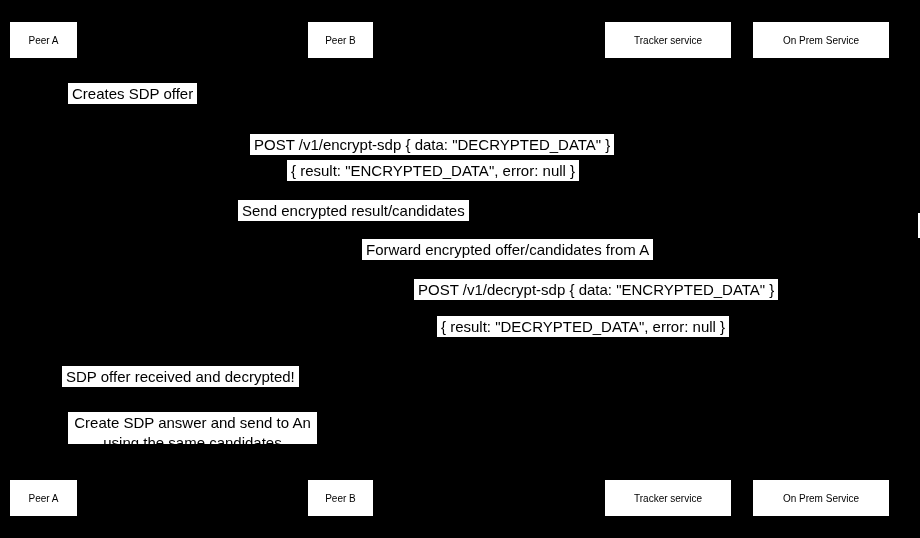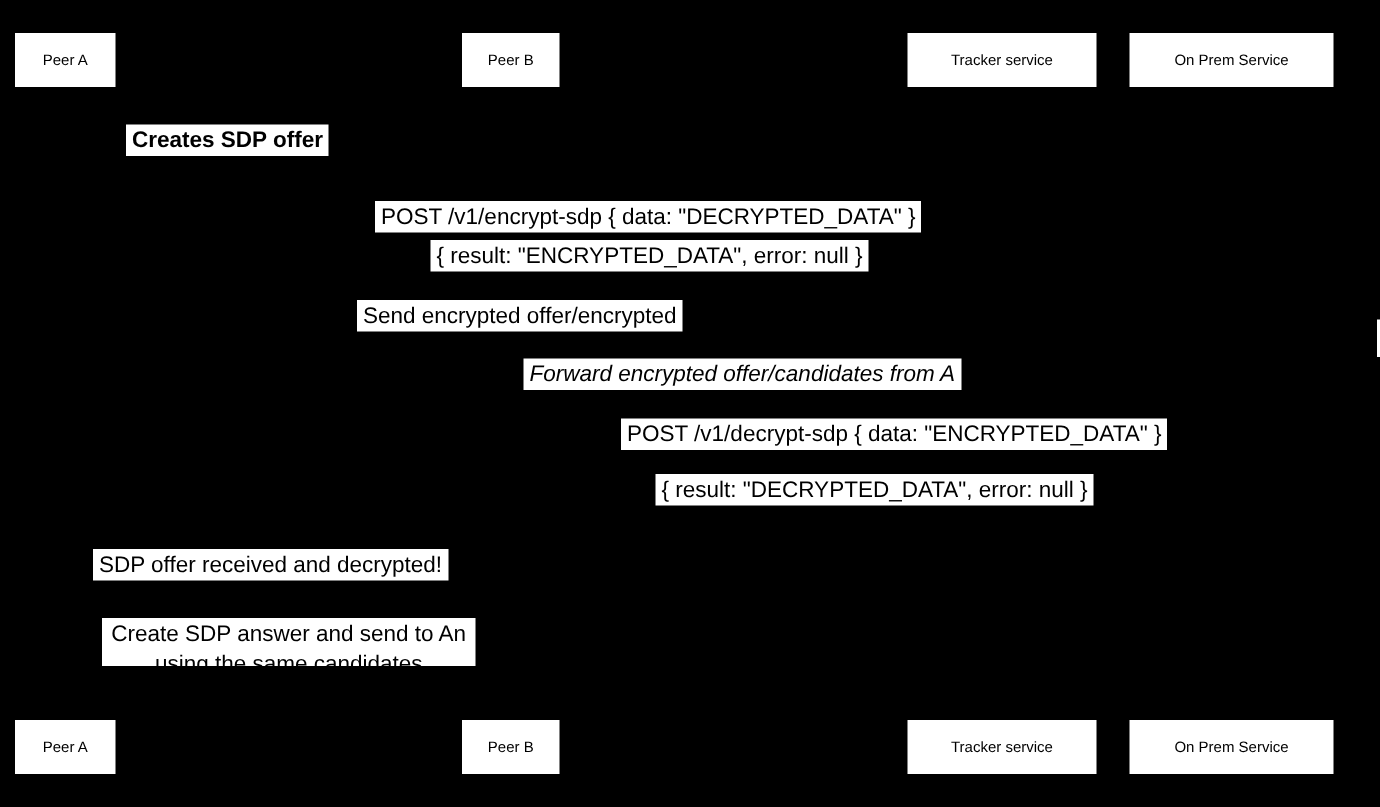--- a/index.html
+++ b/index.html
@@ -68,25 +68,25 @@
   <div class="lifeline" style="left:43px;"></div>
   <div class="lifeline" style="left:340px;"></div>
   <div class="lifeline" style="left:667px;"></div>
   <div class="lifeline" style="left:820px;"></div>
 
   <div class="actor-box" style="left:10px;  top:22px; width:67px;">Peer A</div>
   <div class="actor-box" style="left:308px; top:22px; width:65px;">Peer B</div>
   <div class="actor-box" style="left:605px; top:22px; width:126px;">Tracker service</div>
   <div class="actor-box" style="left:753px; top:22px; width:136px;">On Prem Service</div>
 
-  <div class="msg-label" style="left:84px;  top:83px;font-weight:bold;">Creates SDP offer</div>
+  <div class="msg-label" style="left:68px;  top:83px;">Creates SDP offer</div>
   <div class="msg-label" style="left:250px; top:122px;margin-top:12px;">POST /v1/encrypt-sdp { data: "DECRYPTED_DATA" }</div>
   <div class="msg-label" style="left:287px; top:160px;">{ result: "ENCRYPTED_DATA", error: null }</div>
-  <div class="msg-label" style="left:238px; top:200px;">Send encrypted offer/encrypted</div>
-  <div class="msg-label" style="left:349px; top:239px;font-style:italic;">Forward encrypted offer/candidates from A</div>
+  <div class="msg-label" style="left:238px; top:200px;">Send encrypted result/candidates</div>
+  <div class="msg-label" style="left:362px; top:239px;">Forward encrypted offer/candidates from A</div>
   <div class="msg-label" style="left:414px; top:279px;">POST /v1/decrypt-sdp { data: "ENCRYPTED_DATA" }</div>
   <div class="msg-label" style="left:437px; top:316px;">{ result: "DECRYPTED_DATA", error: null }</div>
   <div class="msg-label" style="left:62px;  top:366px;">SDP offer received and decrypted!</div>
 
   <div class="note-box" style="left:68px; top:412px; width:249px; height:32px;">
     <div>Create SDP answer and send to An</div>
     <div>using the same candidates</div>
   </div>
 
   <div class="actor-box" style="left:10px;  top:480px; width:67px;">Peer A</div>

